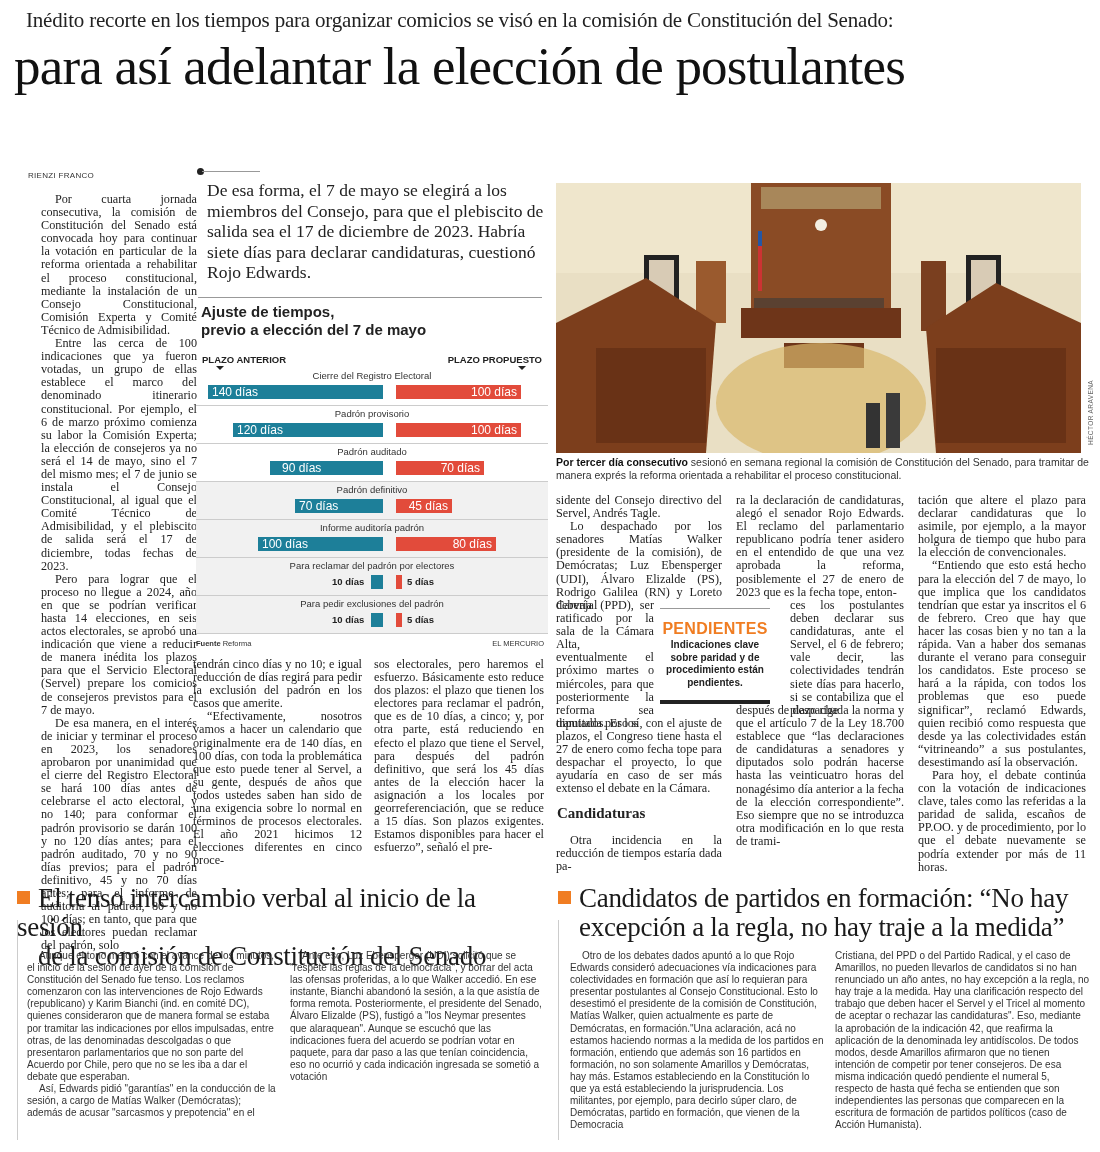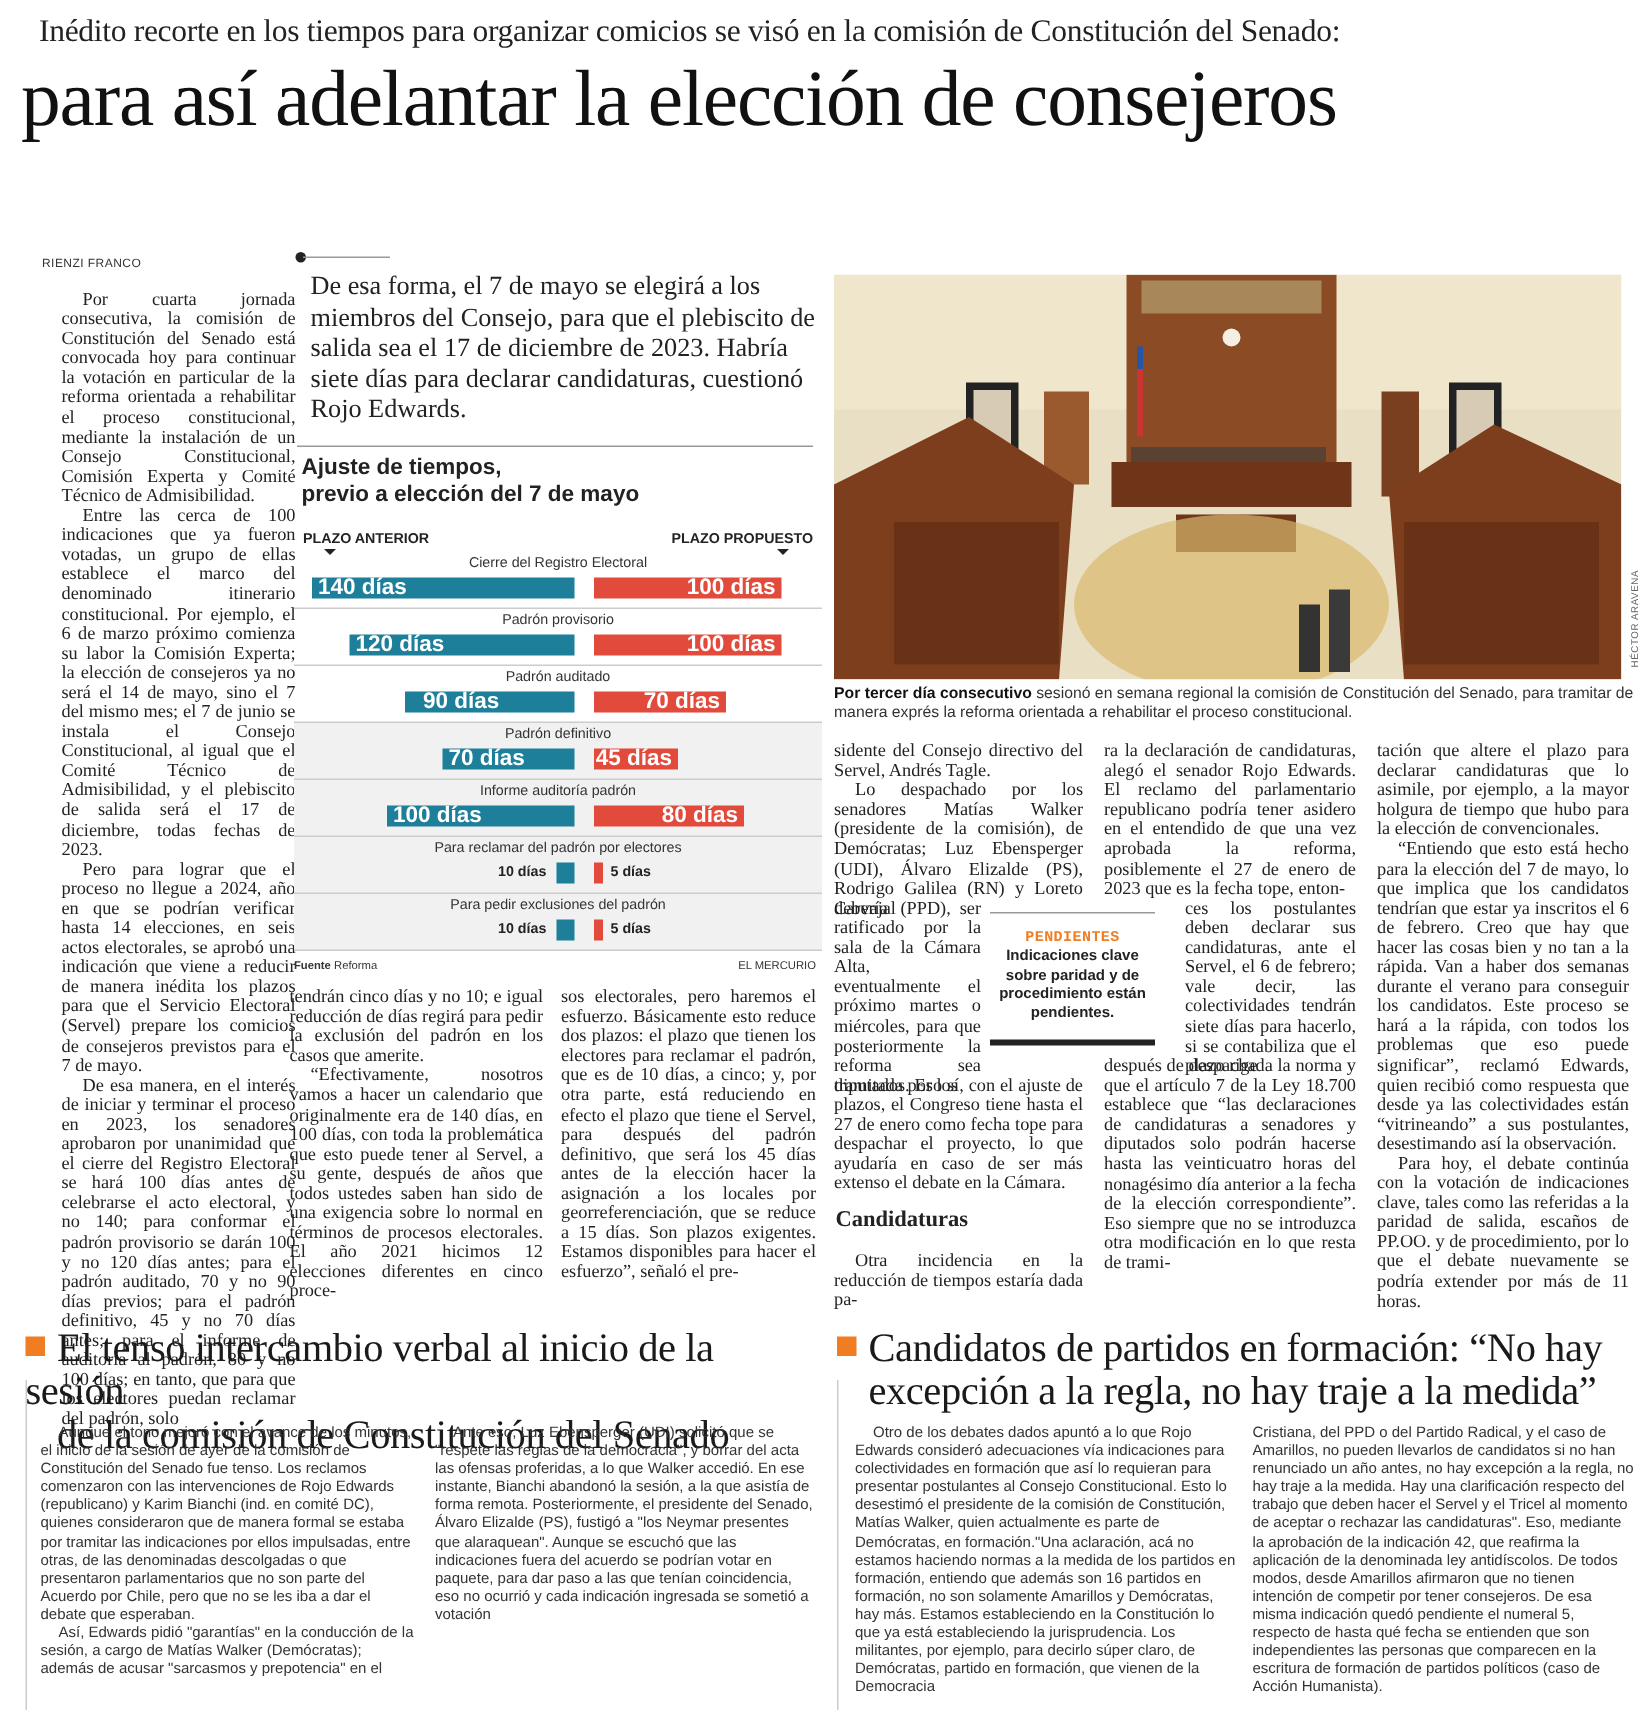--- a/index.html
+++ b/index.html
@@ -16,47 +16,47 @@
   .pullquote { left: 207px; top: 180px; width: 340px; font-size: 17.5px; line-height: 20.5px; color: #222; }
   .infobox { left: 196px; top: 297px; width: 352px; height: 356px; }
   .info-rule { position: absolute; left: 2px; top: 0; width: 344px; height: 1px; background: #999; }
   .info-title { position: absolute; left: 5px; top: 6px; font-family: "Liberation Sans", sans-serif; font-weight: bold; font-size: 15px; line-height: 18px; color: #222; }
   .info-head { position: absolute; top: 57px; font-family: "Liberation Sans", sans-serif; font-weight: bold; font-size: 9.5px; color: #222; }
   .info-head .tri { position: absolute; top: 12px; width: 0; height: 0; border-left: 4px solid transparent; border-right: 4px solid transparent; border-top: 4px solid #222; }
   .info-rows { position: absolute; left: 0; top: 71px; width: 352px; }
   .info-row { position: relative; height: 38px; border-bottom: 1px solid #ccc; }
   .info-row:nth-child(n+4) { background: #f1f1f1; }
   .row-label { position: absolute; left: 0; width: 352px; top: 2px; text-align: center; font-family: "Liberation Sans", sans-serif; font-size: 9.5px; color: #333; }
-  .bar { position: absolute; top: 17px; height: 14px; font-family: "Liberation Sans", sans-serif; font-weight: bold; font-size: 15px; color: #fff; line-height: 14px; }
+  .bar { position: absolute; top: 17px; height: 14px; font-family: "Liberation Sans", sans-serif; font-weight: normal; font-size: 12px; color: #fff; line-height: 14px; }
   .bar-old { background: #1d7f99; text-align: left; padding-left: 4px; }
   .bar-new { background: #e24b3b; text-align: right; padding-right: 4px; }
   .small-lab { position: absolute; top: 17px; font-family: "Liberation Sans", sans-serif; font-weight: bold; font-size: 9.5px; color: #222; line-height: 14px; }
   .info-foot { position: absolute; top: 342px; font-family: "Liberation Sans", sans-serif; font-size: 7.5px; color: #333; }
   .photo { left: 556px; top: 183px; width: 525px; height: 270px; overflow: hidden; }
   .credit { left: 1087px; top: 380px; font-family: "Liberation Sans", sans-serif; font-size: 6.5px; color: #666; writing-mode: vertical-rl; transform: rotate(180deg); letter-spacing: 0.4px; }
   .caption { left: 556px; top: 456px; width: 535px; font-family: "Liberation Sans", sans-serif; font-size: 10.5px; line-height: 12.5px; color: #333; }
   .caption b { color: #111; }
   .sidebox { left: 660px; top: 608px; width: 110px; }
   .sidebox-rule { width: 110px; height: 1px; background: #999; }
-  .sidebox-title { margin-top: 11px; text-align: center; font-family: Liberation Mono, monospace; font-weight: bold; font-size: 10px; color: #f07d22; letter-spacing: 0.3px; }
+  .sidebox-title { margin-top: 11px; text-align: center; font-family: Liberation Sans, sans-serif; font-weight: bold; font-size: 16px; color: #f07d22; letter-spacing: 0.3px; }
   .sidebox-text { margin-top: 1px; text-align: center; font-family: "Liberation Sans", sans-serif; font-weight: bold; font-size: 10px; line-height: 12.5px; color: #222; }
   .sidebox-bar { margin-top: 11px; width: 110px; height: 4px; background: #222; }
   .subhead { left: 557px; top: 805px; font-family: "Liberation Serif", serif; font-weight: bold; font-size: 15px; color: #222; }
   .sec-title { font-size: 27px; line-height: 29px; color: #1a1a1a; letter-spacing: -0.3px; }
   .sq { display: inline-block; width: 13px; height: 13px; background: #f07d22; margin-right: 8px; vertical-align: 3px; }
   .sec-rule { width: 1px; background: #ccc; }
   .sec-col { font-family: "Liberation Sans", sans-serif; font-size: 10px; line-height: 12.1px; color: #333; text-align: left; }
   .sec-col p { text-indent: 12px; }
 </style>
 </head>
 <body>
 
 <div class="abs kicker">Inédito recorte en los tiempos para organizar comicios se visó en la comisión de Constitución del Senado:</div>
 <div class="abs headline">
-  <div>para así adelantar la elección de consejeros</div>
+  <div>para así adelantar la elección de postulantes</div>
 </div>
 <div class="abs byline">RIENZI FRANCO</div>
 
 <div class="abs col" style="left:27px; top:193px; width:156px;margin-left:14px;">
   <p>Por cuarta jornada consecutiva, la comisión de Constitución del Senado está convocada hoy para continuar la votación en particular de la reforma orientada a rehabilitar el proceso constitucional, mediante la instalación de un Consejo Constitucional, Comisión Experta y Comité Técnico de Admisibilidad.</p>
   <p>Entre las cerca de 100 indicaciones que ya fueron votadas, un grupo de ellas establece el marco del denominado itinerario constitucional. Por ejemplo, el 6 de marzo próximo comienza su labor la Comisión Experta; la elección de consejeros ya no será el 14 de mayo, sino el 7 del mismo mes; el 7 de junio se instala el Consejo Constitucional, al igual que el Comité Técnico de Admisibilidad, y el plebiscito de salida será el 17 de diciembre, todas fechas de 2023.</p>
   <p>Pero para lograr que el proceso no llegue a 2024, año en que se podrían verificar hasta 14 elecciones, en seis actos electorales, se aprobó una indicación que viene a reducir de manera inédita los plazos para que el Servicio Electoral (Servel) prepare los comicios de consejeros previstos para el 7 de mayo.</p>
   <p>De esa manera, en el interés de iniciar y terminar el proceso en 2023, los senadores aprobaron por unanimidad que el cierre del Registro Electoral se hará 100 días antes de celebrarse el acto electoral, y no 140; para conformar el padrón provisorio se darán 100 y no 120 días antes; para el padrón auditado, 70 y no 90 días previos; para el padrón definitivo, 45 y no 70 días antes; para el informe de auditoría al padrón, 80 y no 100 días; en tanto, que para que los electores puedan reclamar del padrón, solo</p>
 </div>
 

